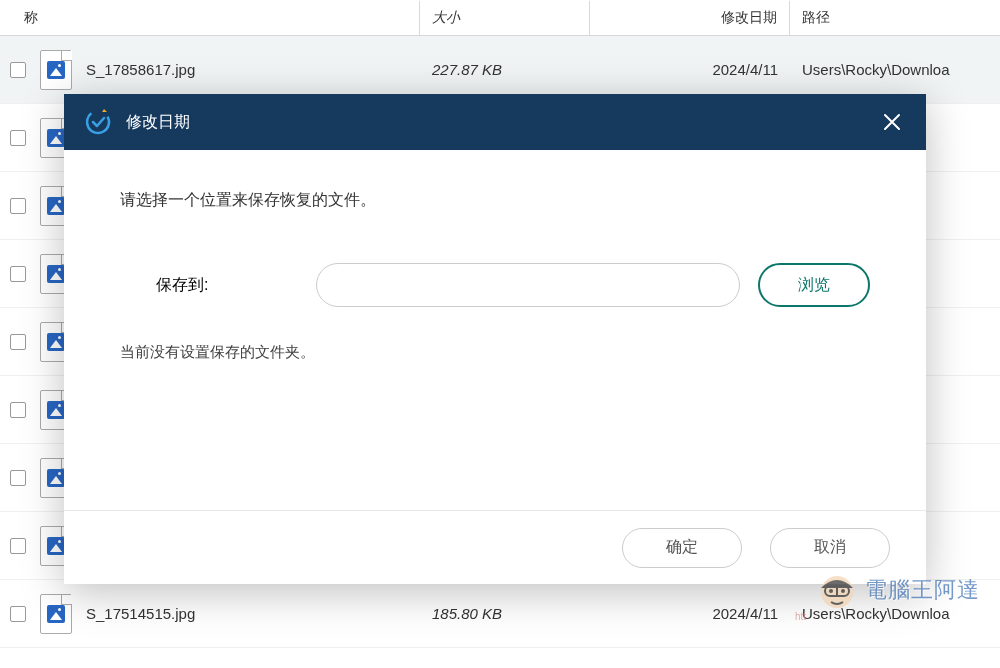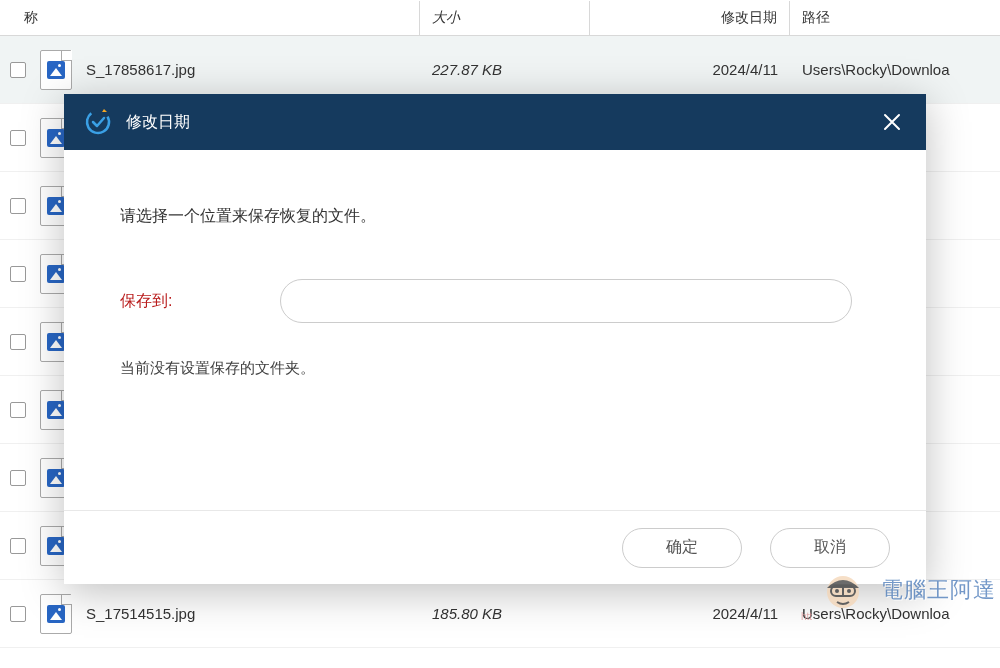--- a/index.html
+++ b/index.html
@@ -135,30 +135,30 @@
     .close-btn {
       width: 28px;
       height: 28px;
       cursor: pointer;
       display: flex;
       align-items: center;
       justify-content: center;
     }
     .modal-body {
       flex: 1;
-      padding: 56px 56px 20px;
+      padding: 40px 56px 20px;
     }
     .instruction { font-size: 16px; color: #333; margin-bottom: 52px; }
     .save-row {
       display: flex;
       align-items: center;
       gap: 0;
       margin-bottom: 36px;
     }
-    .save-label { font-size: 16px; color: #b91c1c; width: 160px; }
+    .save-label { font-size: 16px; color: #000000; width: 160px; margin-left: 36px; }
     .save-input {
       flex: 1;
       height: 44px;
       border: 1px solid #ccc;
       border-radius: 22px;
       padding: 0 20px;
       font-size: 15px;
       outline: none;
       margin-right: 18px;
     }
@@ -188,25 +188,25 @@
       border: 1px solid #ccc;
       background: #fff;
       border-radius: 20px;
       font-size: 16px;
       color: #555;
       cursor: pointer;
     }
 
     .watermark {
       position: absolute;
-      right: 4px;
+      right: 20px;
       bottom: 56px;
       display: flex;
       align-items: center;
-      gap: 16px;
+      gap: 6px;
       opacity: 0.75;
       z-index: 20;
       justify-content: space-between;
     }
     .wm-face {
       width: 44px;
       height: 44px;
     }
     .wm-text {
       font-size: 22px;
@@ -359,20 +359,21 @@
       <svg width="20" height="20" viewBox="0 0 20 20">
         <path d="M 3 3 L 17 17 M 17 3 L 3 17" stroke="#fff" stroke-width="2" stroke-linecap="round"></path>
       </svg>
     </div>
   </div>
   <div class="modal-body">
     <div class="instruction">请选择一个位置来保存恢复的文件。</div>
     <div class="save-row">
       <div class="save-label">保存到:</div>
       <input type="text" class="save-input" value="" style="">
+      <button class="browse-btn">浏览</button>
     </div>
     <div class="hint">当前没有设置保存的文件夹。</div>
   </div>
   <div class="modal-footer">
     <button class="footer-btn">确定</button>
     <button class="footer-btn">取消</button>
   </div>
 </div>
 
 <div class="watermark">

